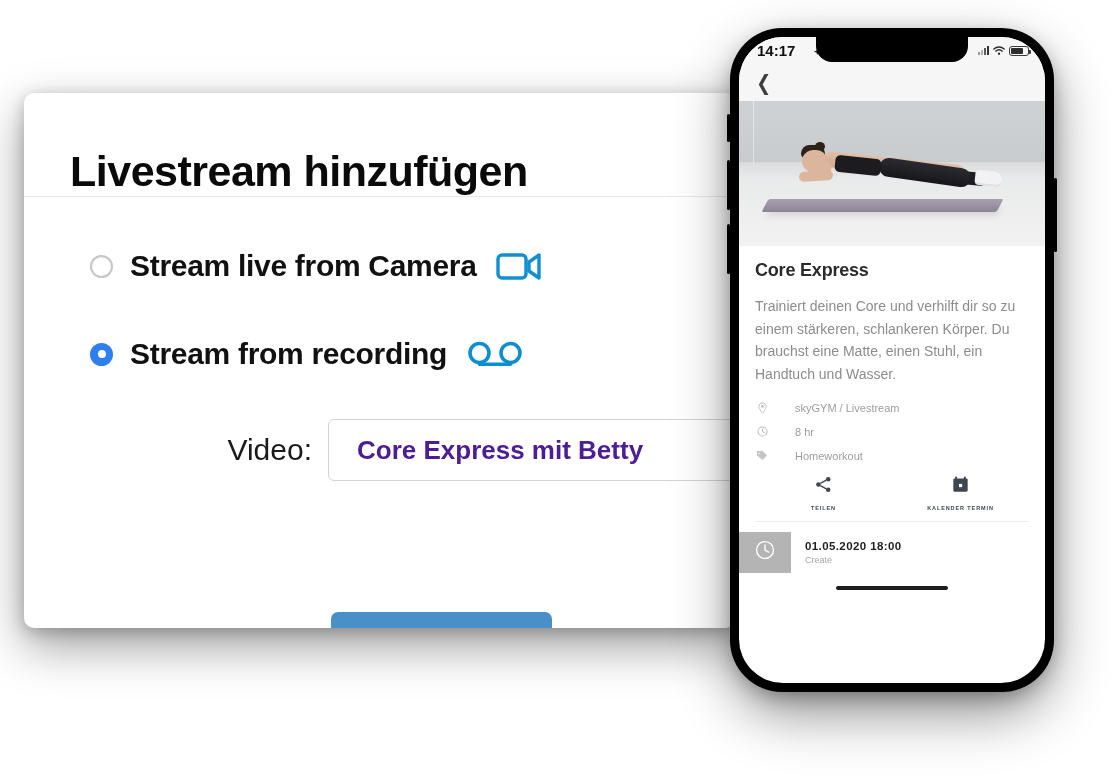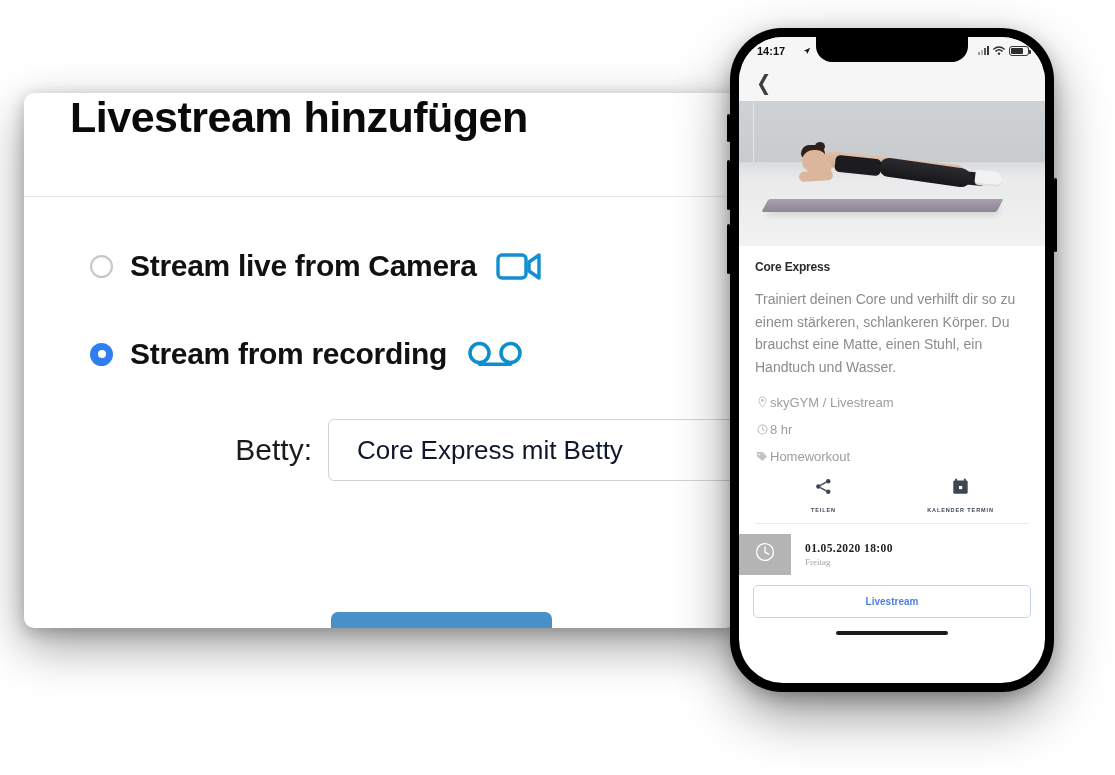--- a/index.html
+++ b/index.html
@@ -29,21 +29,21 @@
     background: #ffffff;
     border-radius: 10px;
     box-shadow: 0 18px 48px rgba(0,0,0,0.38), 0 4px 16px rgba(0,0,0,0.22);
     z-index: 5;
     overflow: hidden;
   }
   .dialog-header {
     height: 104px;
     border-bottom: 1px solid #e8e8e8;
     display: flex;
-    align-items: flex-start;
+    align-items: flex-end;
     padding: 0 46px;
     box-sizing: border-box;
   }
   .dialog-title {
     font-size: 43px;
     font-weight: bold;
     color: #0a0a0a;
     letter-spacing: -0.5px;
     white-space: nowrap;
   }
@@ -118,25 +118,26 @@
     white-space: nowrap;
   }
   .video-input {
     flex: 0 0 auto;
     width: 420px;
     height: 62px;
     border: 1px solid #d3d3d3;
     border-radius: 6px;
     background: #ffffff;
     font-size: 26px;
-    color: #0f172a;
+    color: #4c1d95;
     font-family: "Liberation Sans", sans-serif;
     padding: 0 0 0 28px;
     box-sizing: border-box;
     outline: none;
+    font-weight: bold;
   }
 
   .create-btn {
     position: absolute;
     left: 307px;
     top: 415px;
     width: 221px;
     height: 69px;
     background: #4a90c8;
     border: none;
@@ -216,21 +217,21 @@
     height: 27px;
     background: #f6f6f6;
     display: flex;
     align-items: center;
     justify-content: space-between;
     padding: 0 16px 0 18px;
     box-sizing: border-box;
     z-index: 5;
   }
   .status-time {
-    font-size: 11px;
+    font-size: 15px;
     font-weight: bold;
     color: #111;
     display: flex;
     align-items: center;
     gap: 18px;
   }
   .status-icons {
     display: flex;
     align-items: center;
     gap: 4px;
@@ -352,38 +353,38 @@
     position:absolute; left: 236px; top: 70px; width: 27px; height: 15px;
     background:#f2f2f4; border-radius: 4px 8px 6px 4px; transform: rotate(6deg);
     box-shadow: inset 0 -2px 0 rgba(0,0,0,0.08);
   }
 
   .content {
     padding: 14px 16px 0 16px;
     background: #ffffff;
   }
   .class-title {
-    font-size: 12px;
+    font-size: 18px;
     color: #2b2b2b;
     margin: 0 0 14px 0;
     letter-spacing: -0.2px;
   }
   .class-desc {
     font-size: 14px;
     line-height: 1.62;
     color: #8c8c8c;
     margin: 0 0 16px 0;
   }
   .meta-row {
     display: flex;
     align-items: center;
-    gap: 1px;
+    gap: 26px;
     margin-bottom: 12px;
     color: #a6a6a6;
-    font-size: 13px;
+    font-size: 11px;
   }
   .meta-icon { width: 14px; display:flex; justify-content:center; flex:0 0 14px; }
   .meta-text { color: #9d9d9d; }
 
   .actions {
     display: flex;
     margin-top: 14px;
     border-bottom: 1px solid #ececec;
     padding-bottom: 10px;
   }
@@ -399,21 +400,20 @@
     font-size: 5.5px;
     letter-spacing: 0.9px;
     color: #3d4651;
     font-weight: bold;
   }
 
   .datetime-bar {
     display: flex;
     align-items: stretch;
     margin-top: 10px;
-    font-family: Liberation Serif, serif;
   }
   .dt-icon-box {
     width: 52px;
     background: #b4b4b4;
     display: flex;
     align-items: center;
     justify-content: center;
   }
   .dt-text {
     flex: 1;
@@ -488,21 +488,21 @@
         <span class="radio-icon">
           <svg width="58" height="26" viewBox="0 0 58 26" fill="none">
             <circle cx="13.5" cy="12" r="9.5" stroke="#0d8ecf" stroke-width="3.6"></circle>
             <circle cx="44.5" cy="12" r="9.5" stroke="#0d8ecf" stroke-width="3.6"></circle>
             <line x1="13.5" y1="23.3" x2="44.5" y2="23.3" stroke="#0d8ecf" stroke-width="3.6" stroke-linecap="round"></line>
           </svg>
         </span>
       </div>
 
       <div class="video-field-row">
-        <label class="video-label">Betty:</label>
+        <label class="video-label">Video:</label>
         <input class="video-input" type="text" value="Core Express mit Betty" style="">
       </div>
 
       <button class="create-btn">Create Stream</button>
     </div>
   </div>
 
   <div class="phone-wrap">
     <div class="phone-shadow"></div>
     <div class="phone-frame">
@@ -629,23 +629,22 @@
           <div class="dt-icon-box">
             <span>
               <svg width="22" height="22" viewBox="0 0 24 24" fill="none">
                 <circle cx="12" cy="12" r="9.2" stroke="#ffffff" stroke-width="1.5"></circle>
                 <path d="M12 6.6V12l4 2.4" stroke="#ffffff" stroke-width="1.5" stroke-linecap="round"></path>
               </svg>
             </span>
           </div>
           <div class="dt-text">
             <span class="dt-main">01.05.2020  18:00</span>
-            <span class="dt-sub">Freitag</span>
+            <span class="dt-sub">Create</span>
           </div>
         </div>
 
-        <button class="livestream-btn">Livestream</button>
         <div class="home-indicator"></div>
       </div>
     </div>
   </div>
 
 </div>
 
 </body></html>

